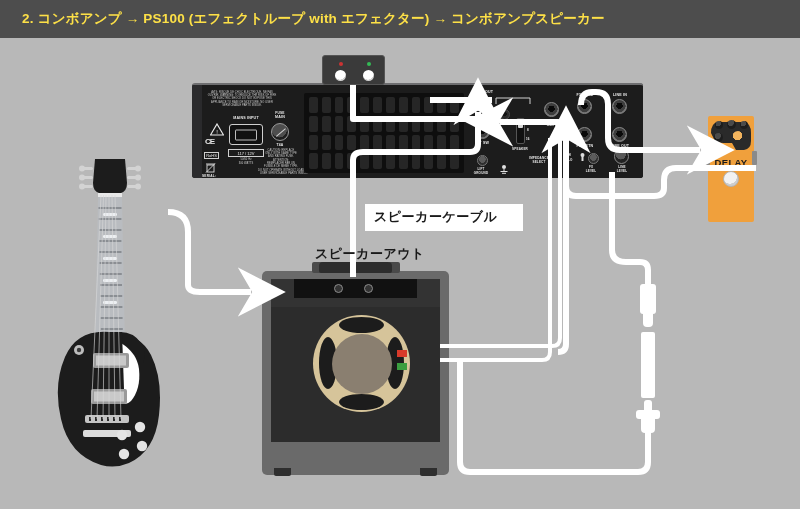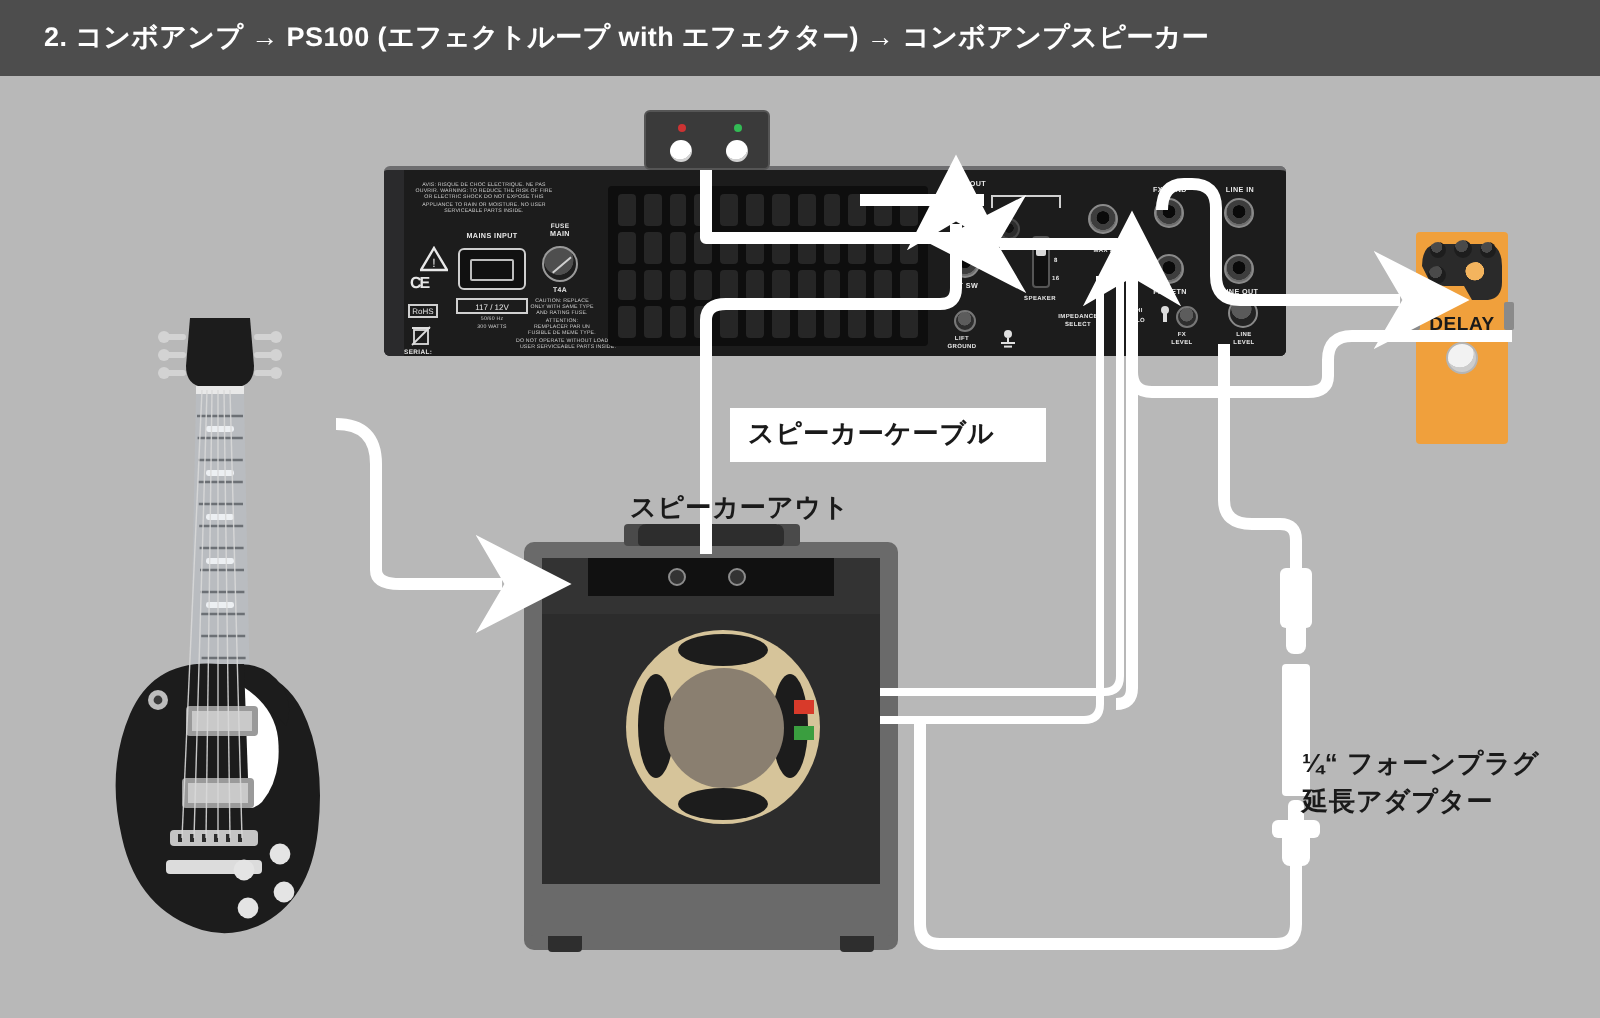--- a/index.html
+++ b/index.html
@@ -7,21 +7,21 @@
     width: 800px; height: 509px;
     font-family: "Liberation Sans", sans-serif;
     background: #ffffff;
     overflow: hidden;
   }
   #root { position: relative; width: 800px; height: 509px; background: #b8b8b8; }
 
   
   .header {
     position: absolute; left: 0; top: 0; width: 800px; height: 38px;
-    background: #4d4d4d; color: #ffffff;
+    background: #4d4d4d; color: #fde047;
     display: flex; align-items: center;
     padding-left: 22px;
     font-size: 13.5px; font-weight: bold; letter-spacing: 0.2px;
     white-space: nowrap;
   }
 
   
   .wires { position: absolute; left: 0; top: 0; width: 800px; height: 509px; }
 
   
@@ -560,18 +560,14 @@
 
   <div class="plug-part" style="left:640px; top:284px; width:16px; height:30px; border-radius:3px;"></div>
   <div class="plug-part" style="left:643px; top:313px; width:10px; height:14px; border-radius:0 0 4px 4px;"></div>
   <div class="plug-part" style="left:641px; top:332px; width:14px; height:66px; border-radius:2px;"></div>
   <div class="plug-part" style="left:644px; top:400px; width:8px; height:12px; border-radius:3px 3px 0 0;"></div>
   <div class="plug-part" style="left:636px; top:410px; width:24px; height:9px; border-radius:3px;"></div>
   <div class="plug-part" style="left:641px; top:417px; width:14px; height:16px; border-radius:0 0 4px 4px;"></div>
 
   <div class="label-box" style="left:365px; top:204px;">スピーカーケーブル</div>
   <div class="label-plain" style="left:315px; top:245px;">スピーカーアウト</div>
-  <div class="label-multi" style="left:651px; top:373px;">
-    <div>¼“ フォーンプラグ</div>
-    <div>延長アダプター</div>
-  </div>
 
 </div>
 
 </body></html>

